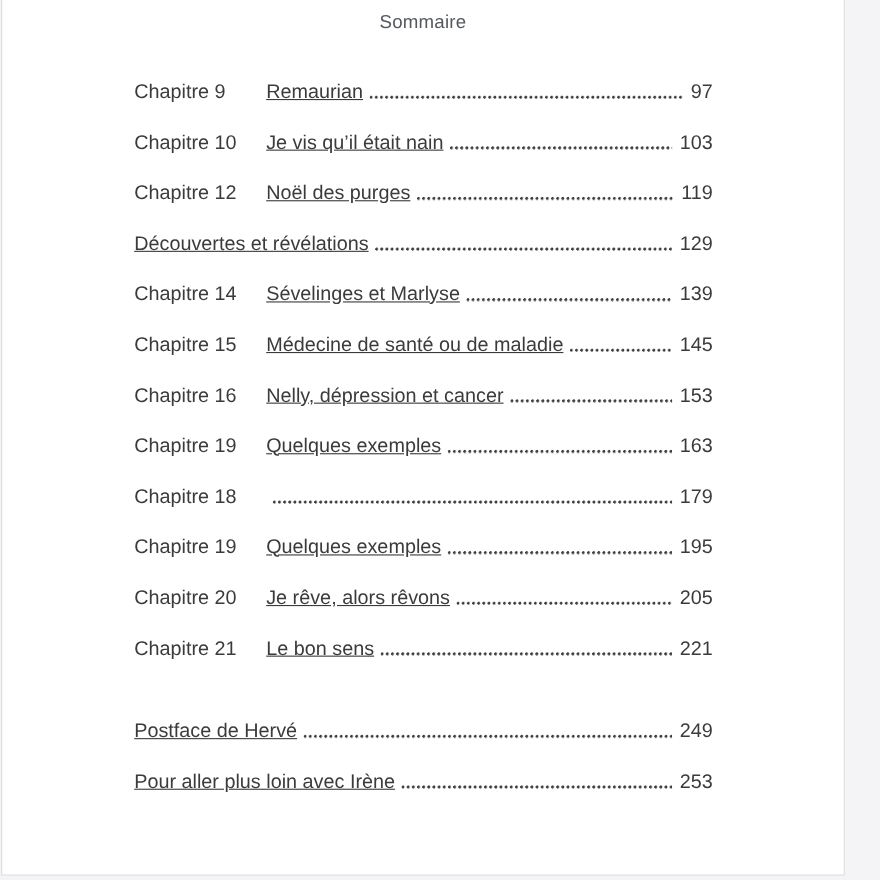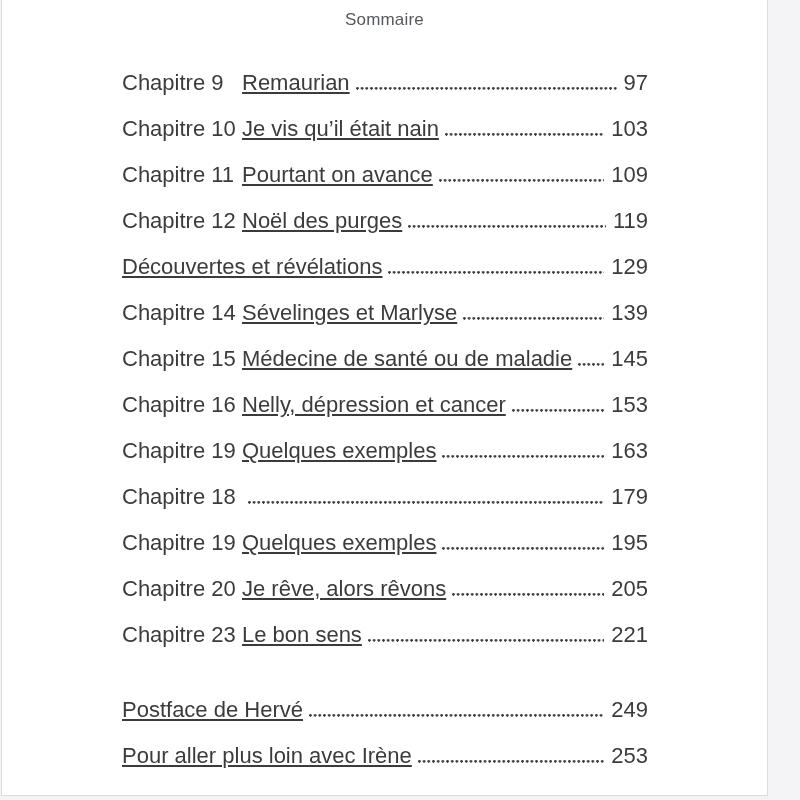--- a/index.html
+++ b/index.html
@@ -37,21 +37,21 @@
     color: #55585c;
     letter-spacing: 0.2px;
   }
   .toc {
     padding: 19px 119px 0 120px;
   }
   .toc-row {
     display: flex;
     align-items: center;
     height: 46px;
-    font-size: 22px;
+    font-size: 18px;
     color: #3b3b3c;
     cursor: pointer;
   }
   .chap-label {
     flex: none;
     width: 120px;
   }
   .chap-title {
     flex: none;
     white-space: nowrap;
@@ -97,26 +97,20 @@
           <span class="leader"></span>
           <span class="page-num">97</span>
         </div>
         <div class="toc-row">
           <span class="chap-label">Chapitre 10</span>
           <span class="chap-title">Je vis qu’il était nain</span>
           <span class="leader"></span>
           <span class="page-num">103</span>
         </div>
         <div class="toc-row">
-          <span class="chap-label">Chapitre 11</span>
-          <span class="chap-title">Pourtant on avance</span>
-          <span class="leader"></span>
-          <span class="page-num">109</span>
-        </div>
-        <div class="toc-row">
           <span class="chap-label">Chapitre 12</span>
           <span class="chap-title">Noël des purges</span>
           <span class="leader"></span>
           <span class="page-num">119</span>
         </div>
         <div class="toc-row">
           <span class="chap-title">Découvertes et révélations</span>
           <span class="leader"></span>
           <span class="page-num">129</span>
         </div>
@@ -155,21 +149,21 @@
           <span class="leader"></span>
           <span class="page-num">195</span>
         </div>
         <div class="toc-row">
           <span class="chap-label">Chapitre 20</span>
           <span class="chap-title">Je rêve, alors rêvons</span>
           <span class="leader"></span>
           <span class="page-num">205</span>
         </div>
         <div class="toc-row">
-          <span class="chap-label">Chapitre 23</span>
+          <span class="chap-label">Chapitre 21</span>
           <span class="chap-title">Le bon sens</span>
           <span class="leader"></span>
           <span class="page-num">221</span>
         </div>
         <div class="toc-gap"></div>
         <div class="toc-row">
           <span class="chap-title">Postface de Hervé</span>
           <span class="leader"></span>
           <span class="page-num">249</span>
         </div>

